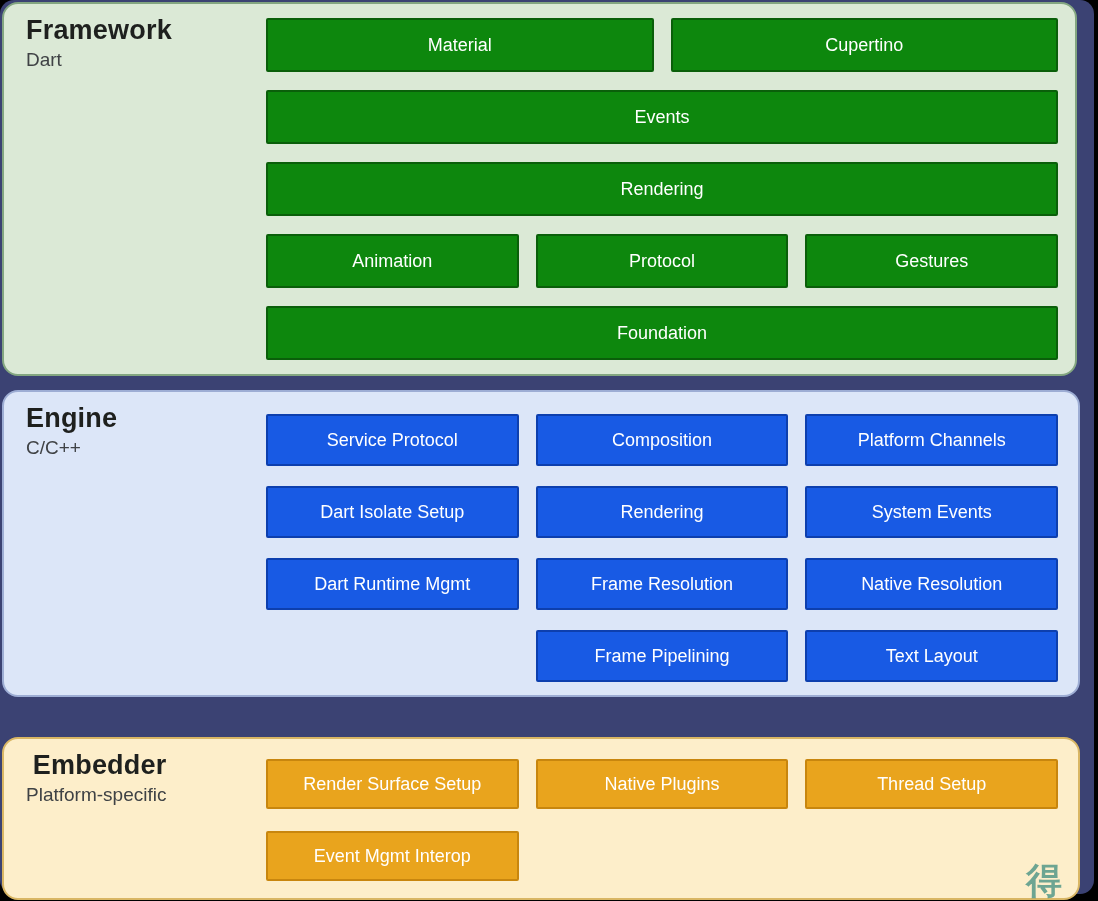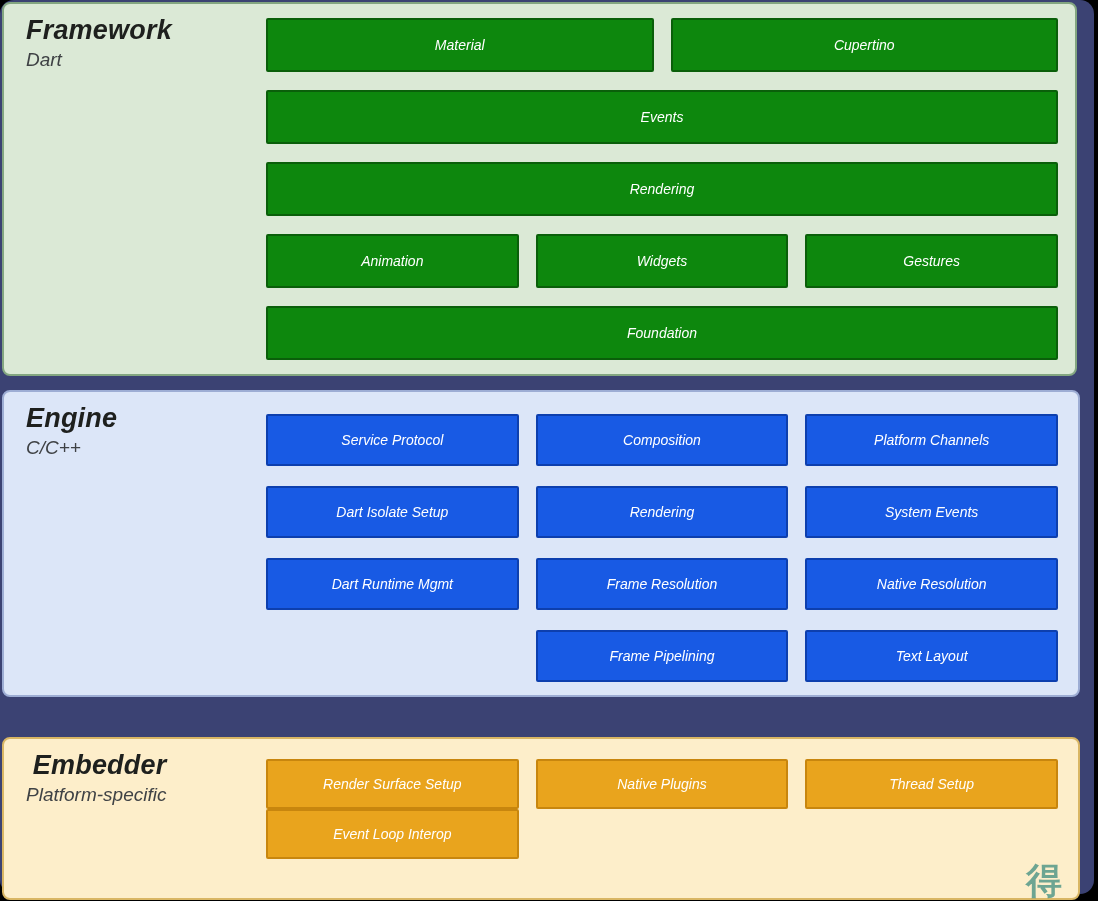--- a/index.html
+++ b/index.html
@@ -16,24 +16,23 @@
     left: 0;
     top: 0;
     width: 1094px;
     height: 894px;
     background: var(--board-navy, #3b4273);
     border-radius: 14px;
   }
   .layer {
     position: absolute;
     left: 2px;
-    border-radius: 8px;
+    border-radius: 16px;
     border-style: solid;
     border-width: 2px;
-    font-style: italic;
   }
   #layer-framework {
     top: 2px;
     width: 1071px;
     height: 370px;
     background: var(--framework-bg, #dbe9d6);
     border-color: var(--framework-border, #83a681);
   }
   #layer-engine {
     top: 390px;
@@ -70,27 +69,27 @@
   .grid {
     position: absolute;
     left: 262px;
     width: 792px;
     display: grid;
     grid-template-columns: repeat(6, 1fr);
     column-gap: 17px;
   }
   #grid-framework { top: 14px; grid-auto-rows: 54px; row-gap: 18px; }
   #grid-engine    { top: 22px; grid-auto-rows: 52px; row-gap: 20px; }
-  #grid-embedder  { top: 20px; grid-auto-rows: 50px; }
+  #grid-embedder  { top: 20px; grid-auto-rows: 50px; row-gap: 22px; }
   .block {
     display: flex;
     align-items: center;
     justify-content: center;
     color: var(--block-text, #ffffff);
-    font-size: 14px;
+    font-size: 18px;
     border-radius: 2px;
     border-style: solid;
     border-width: 2px;
     white-space: nowrap;
   }
   .block--framework {
     background: var(--framework-block, #0d870d);
     border-color: var(--framework-block-border, #0a5f0a);
   }
   .block--engine {
@@ -122,21 +121,21 @@
     <div class="layer-heading">
       <div class="layer-title">Framework</div>
       <div class="layer-subtitle">Dart</div>
     </div>
     <div class="grid" id="grid-framework">
         <div class="block block--framework" style="grid-column: span 3;">Material</div>
         <div class="block block--framework" style="grid-column: span 3;">Cupertino</div>
         <div class="block block--framework" style="grid-column: span 6;">Events</div>
         <div class="block block--framework" style="grid-column: span 6;">Rendering</div>
         <div class="block block--framework" style="grid-column: span 2;">Animation</div>
-        <div class="block block--framework" style="grid-column: span 2;">Widgets</div>
+        <div class="block block--framework" style="grid-column: span 2;">Protocol</div>
         <div class="block block--framework" style="grid-column: span 2;">Gestures</div>
         <div class="block block--framework" style="grid-column: span 6;">Foundation</div>
       </div>
   </section>
 
   <section class="layer" id="layer-engine">
     <div class="layer-heading">
       <div class="layer-title">Engine</div>
       <div class="layer-subtitle">C/C++</div>
     </div>
@@ -157,19 +156,19 @@
 
   <section class="layer" id="layer-embedder">
     <div class="layer-heading">
       <div class="layer-title">Embedder</div>
       <div class="layer-subtitle">Platform-specific</div>
     </div>
     <div class="grid" id="grid-embedder">
         <div class="block block--embedder" style="grid-column: span 2;">Render Surface Setup</div>
         <div class="block block--embedder" style="grid-column: span 2;">Native Plugins</div>
         <div class="block block--embedder" style="grid-column: span 2;">Thread Setup</div>
-        <div class="block block--embedder" style="grid-column: span 2;">Event Loop Interop</div>
+        <div class="block block--embedder" style="grid-column: span 2;">Event Mgmt Interop</div>
       </div>
   </section>
 
 </div>
 
 <div class="watermark">得物</div>
 
 </body></html>

